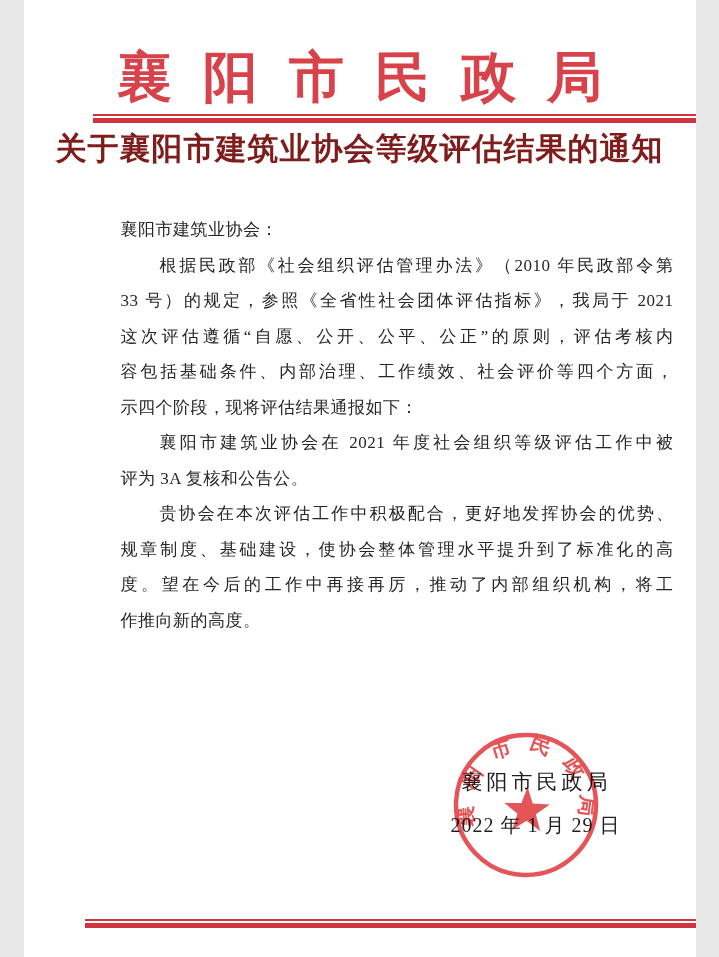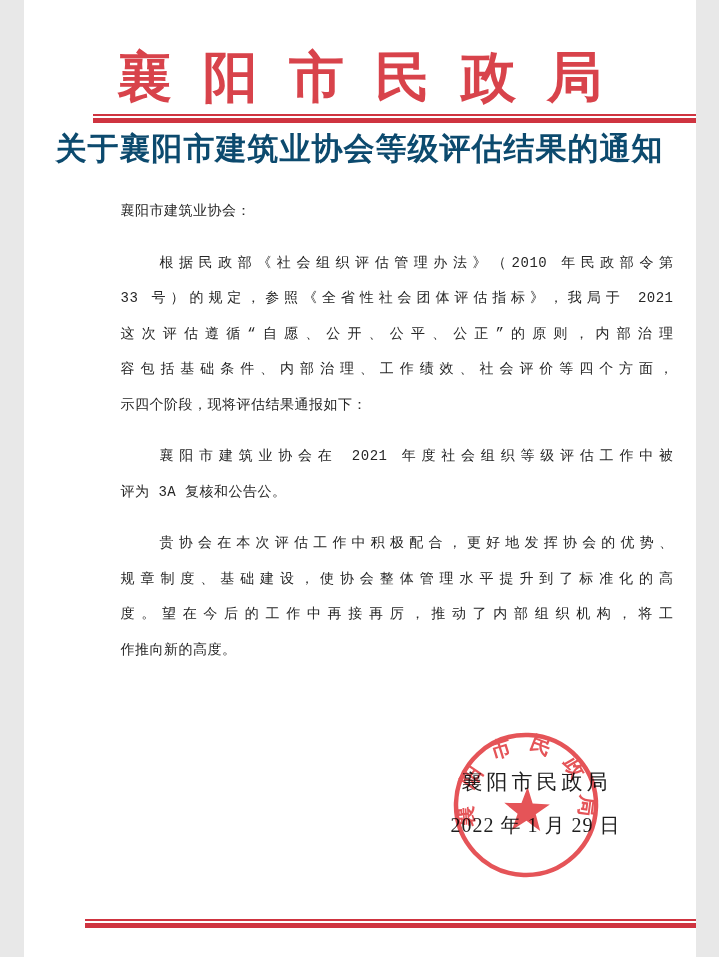--- a/index.html
+++ b/index.html
@@ -26,42 +26,41 @@
   .rule .thin{height:2px;background:#cf3440;}
   .rule .gap{height:2px;background:transparent;}
   .rule .thick{height:4.5px;background:#cf3440;}
   .rule-top{top:114px;}
   .rule-bottom{top:919px;left:61px;width:614px;}
   
   .title{
     position:absolute;top:129px;left:0;width:100%;
     text-align:center;
     font-size:31px;font-weight:bold;line-height:40px;
-    color:#0c4a6e;
+    color:#7f1d1d;
     letter-spacing:1px;
     white-space:nowrap;
   }
   
   .body{
-    position:absolute;top:194px;left:97px;width:553px;
-    font-size:14px;
-    font-family:Liberation Mono, monospace;
+    position:absolute;top:212px;left:97px;width:553px;
+    font-size:17px;
   }
   .ln{
     height:35.5px;line-height:35.5px;
     white-space:nowrap;
     letter-spacing:0.5px;
   }
   .ln.fill{
     white-space:normal;
     text-align:justify;
     text-align-last:justify;
   }
   .ln.indent{padding-left:39px;}
-  .ln.indent.fill{padding-left:39px;box-sizing:border-box;margin-top:16px;}
+  .ln.indent.fill{padding-left:39px;box-sizing:border-box;}
   
   .sig-agency{
     position:absolute;top:768px;left:438px;
     font-size:21px;letter-spacing:4px;color:#1e1e1e;
     white-space:nowrap;
   }
   .sig-date{
     position:absolute;top:812px;left:427px;
     font-size:20px;letter-spacing:1px;color:#1e1e1e;
     white-space:nowrap;
@@ -95,21 +94,21 @@
     <div class="gap"></div>
     <div class="thick"></div>
   </div>
 
   <div class="title">关于襄阳市建筑业协会等级评估结果的通知</div>
 
   <div class="body">
     <div class="ln">襄阳市建筑业协会：</div>
     <div class="ln indent fill">根据民政部《社会组织评估管理办法》（2010 年民政部令第</div>
     <div class="ln fill">33 号）的规定，参照《全省性社会团体评估指标》，我局于 2021</div>
-    <div class="ln fill">这次评估遵循“自愿、公开、公平、公正”的原则，内部治理</div>
+    <div class="ln fill">这次评估遵循“自愿、公开、公平、公正”的原则，评估考核内</div>
     <div class="ln fill">容包括基础条件、内部治理、工作绩效、社会评价等四个方面，</div>
     <div class="ln">示四个阶段，现将评估结果通报如下：</div>
     <div class="ln indent fill">襄阳市建筑业协会在 2021 年度社会组织等级评估工作中被</div>
     <div class="ln">评为 3A 复核和公告公。</div>
     <div class="ln indent fill">贵协会在本次评估工作中积极配合，更好地发挥协会的优势、</div>
     <div class="ln fill">规章制度、基础建设，使协会整体管理水平提升到了标准化的高</div>
     <div class="ln fill">度。望在今后的工作中再接再厉，推动了内部组织机构，将工</div>
     <div class="ln">作推向新的高度。</div>
   </div>
 

